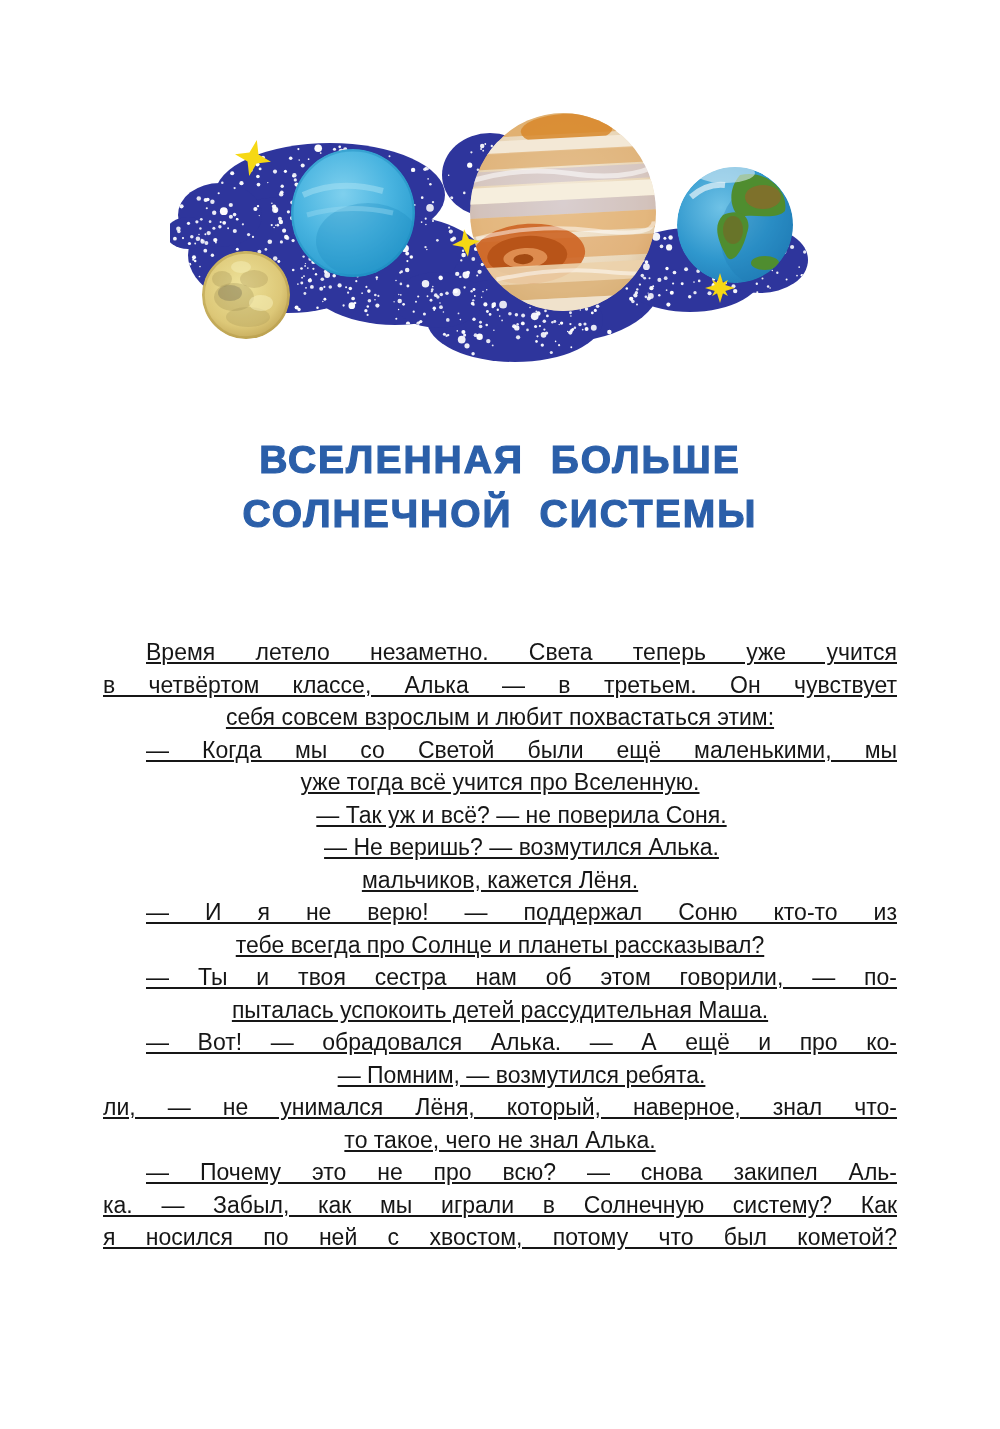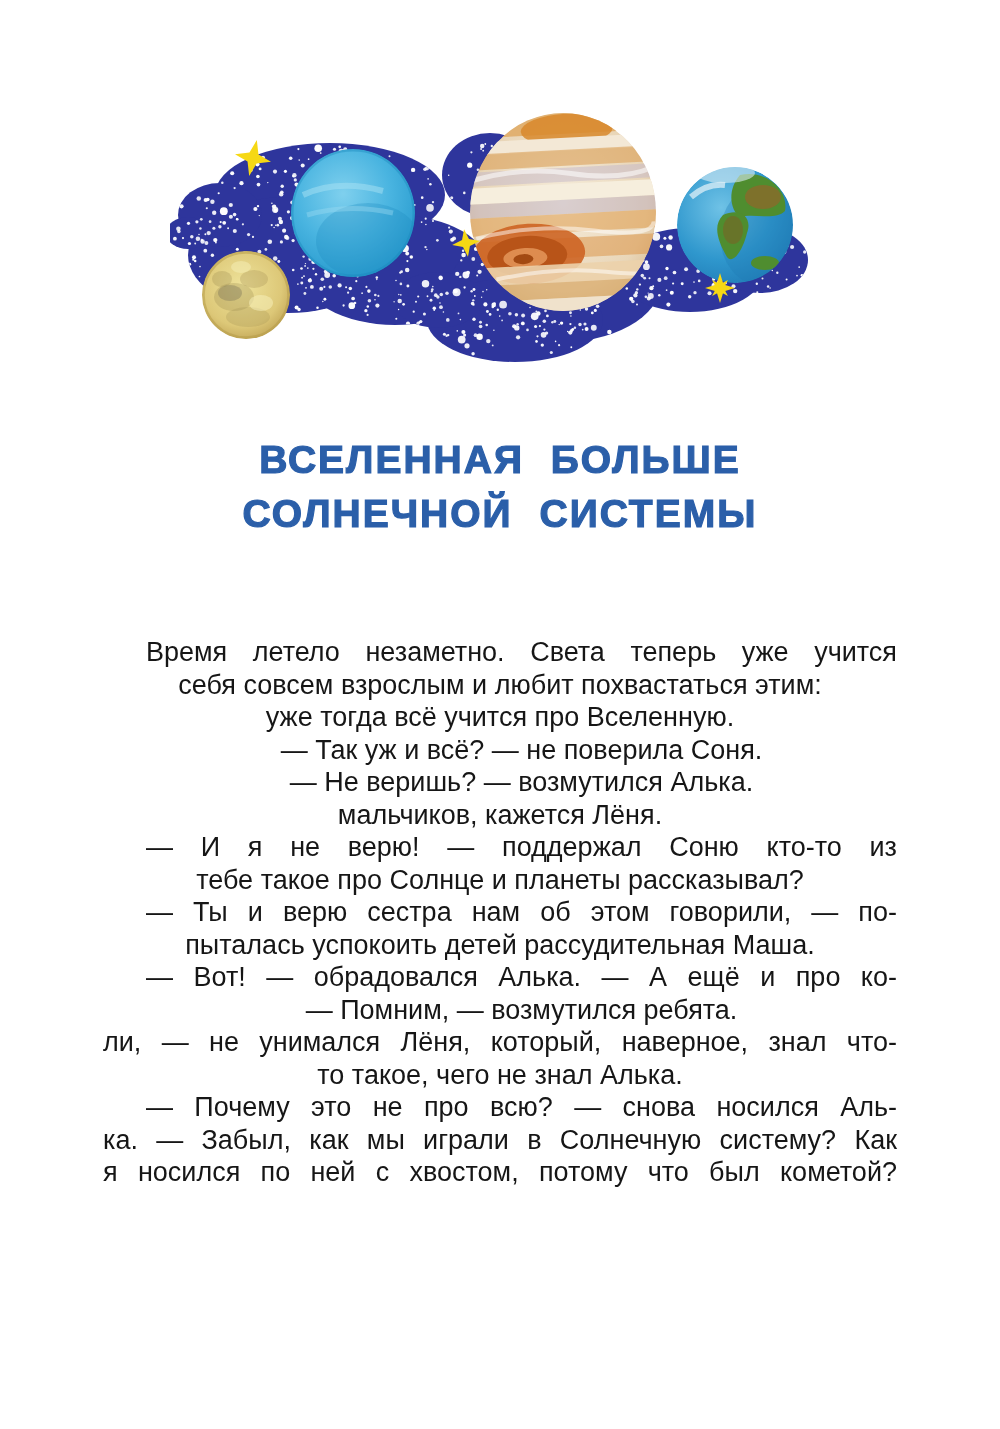--- a/index.html
+++ b/index.html
@@ -20,22 +20,23 @@
     font-weight:bold;
     font-size:39px;
     line-height:54px;
     letter-spacing:2px;
     word-spacing:14px;
     -webkit-text-stroke:1.2px var(--title_blue,#2b5fa9);
   }
   .body-text{
     position:absolute;left:103px;top:636px;width:794px;
     color:var(--text,#161616);
-    font-size:27px;
+    font-size:23px;
     line-height:32.5px;
+    text-decoration:underline;
   }
   .para{margin:0;}
   .line{white-space:normal;text-align:center;}
   .line.j{text-align:justify;text-align-last:justify;text-justify:inter-word;}
   .line.first{text-indent:43px;}
 </style>
 </head>
 <body>
 
 <div class="page">
@@ -863,52 +864,54 @@
   </div>
 
   <div class="title">
     <div>ВСЕЛЕННАЯ БОЛЬШЕ</div>
     <div>СОЛНЕЧНОЙ СИСТЕМЫ</div>
   </div>
 
   <div class="body-text">
       <div class="para">
         <div class="line j first">Время летело незаметно. Света теперь уже учится</div>
+        <div class="line j">в четвёртом классе, Алька — в третьем. Он чувствует</div>
         <div class="line">себя совсем взрослым и любит похвастаться этим:</div>
       </div>
       <div class="para">
+        <div class="line j first">— Когда мы со Светой были ещё маленькими, мы</div>
         <div class="line">уже тогда всё учится про Вселенную.</div>
       </div>
       <div class="para">
         <div class="line first">— Так уж и всё? — не поверила Соня.</div>
       </div>
       <div class="para">
         <div class="line first">— Не веришь? — возмутился Алька.</div>
       </div>
       <div class="para">
         <div class="line">мальчиков, кажется Лёня.</div>
         <div class="line j first">— И я не верю! — поддержал Соню кто-то из</div>
       </div>
       <div class="para">
-        <div class="line">тебе такое про Солнце и планеты рассказывал?</div>
-      </div>
-      <div class="para">
-        <div class="line j first">— Ты и верю сестра нам об этом говорили, — по-</div>
+        <div class="line">тебе всегда про Солнце и планеты рассказывал?</div>
+      </div>
+      <div class="para">
+        <div class="line j first">— Ты и твоя сестра нам об этом говорили, — по-</div>
         <div class="line">пыталась успокоить детей рассудительная Маша.</div>
       </div>
       <div class="para">
         <div class="line j first">— Вот! — обрадовался Алька. — А ещё и про ко-</div>
       </div>
       <div class="para">
         <div class="line first">— Помним, — возмутился ребята.</div>
       </div>
       <div class="para">
         <div class="line j">ли, — не унимался Лёня, который, наверное, знал что-</div>
         <div class="line">то такое, чего не знал Алька.</div>
       </div>
       <div class="para">
-        <div class="line j first">— Почему это не про всю? — снова носился Аль-</div>
+        <div class="line j first">— Почему это не про всю? — снова закипел Аль-</div>
         <div class="line j">ка. — Забыл, как мы играли в Солнечную систему? Как</div>
         <div class="line j">я носился по ней с хвостом, потому что был кометой?</div>
       </div>
     </div>
 
 </div>
 
 </body></html>

